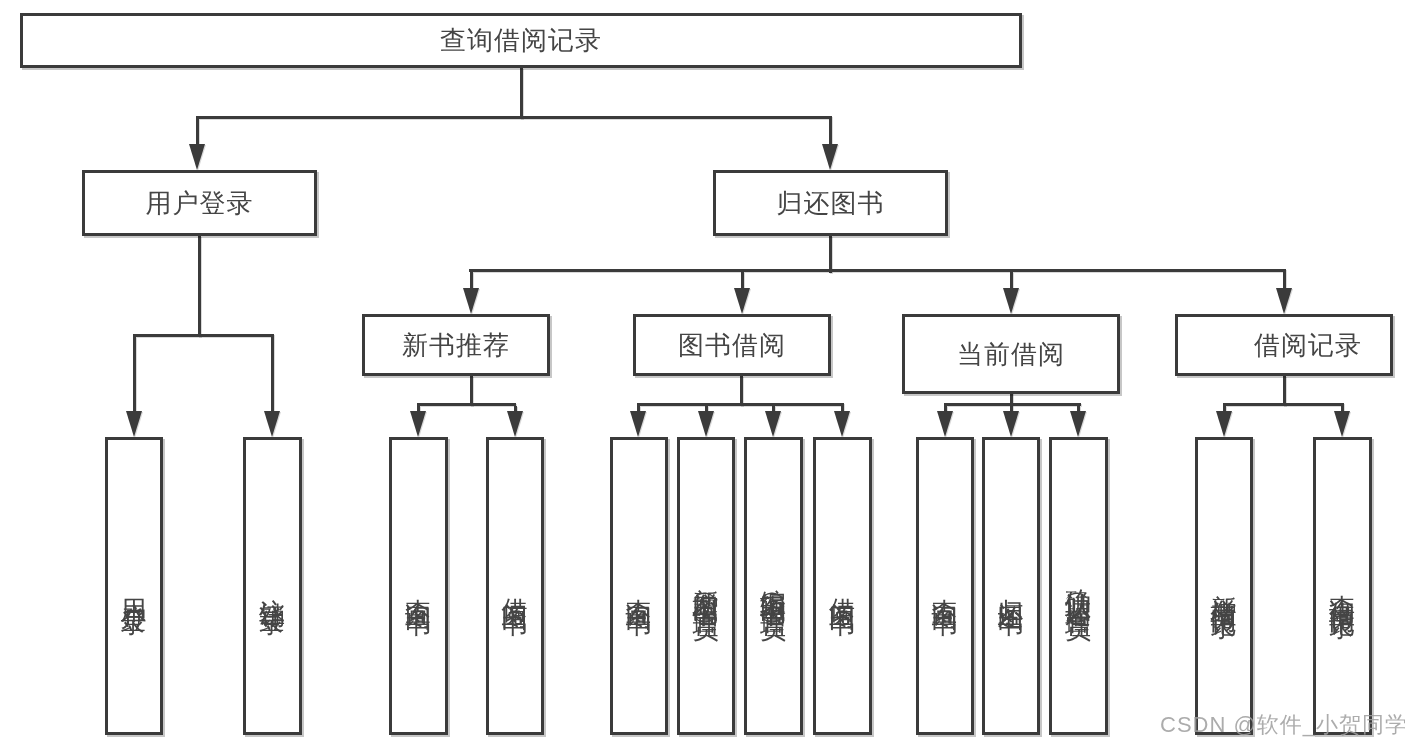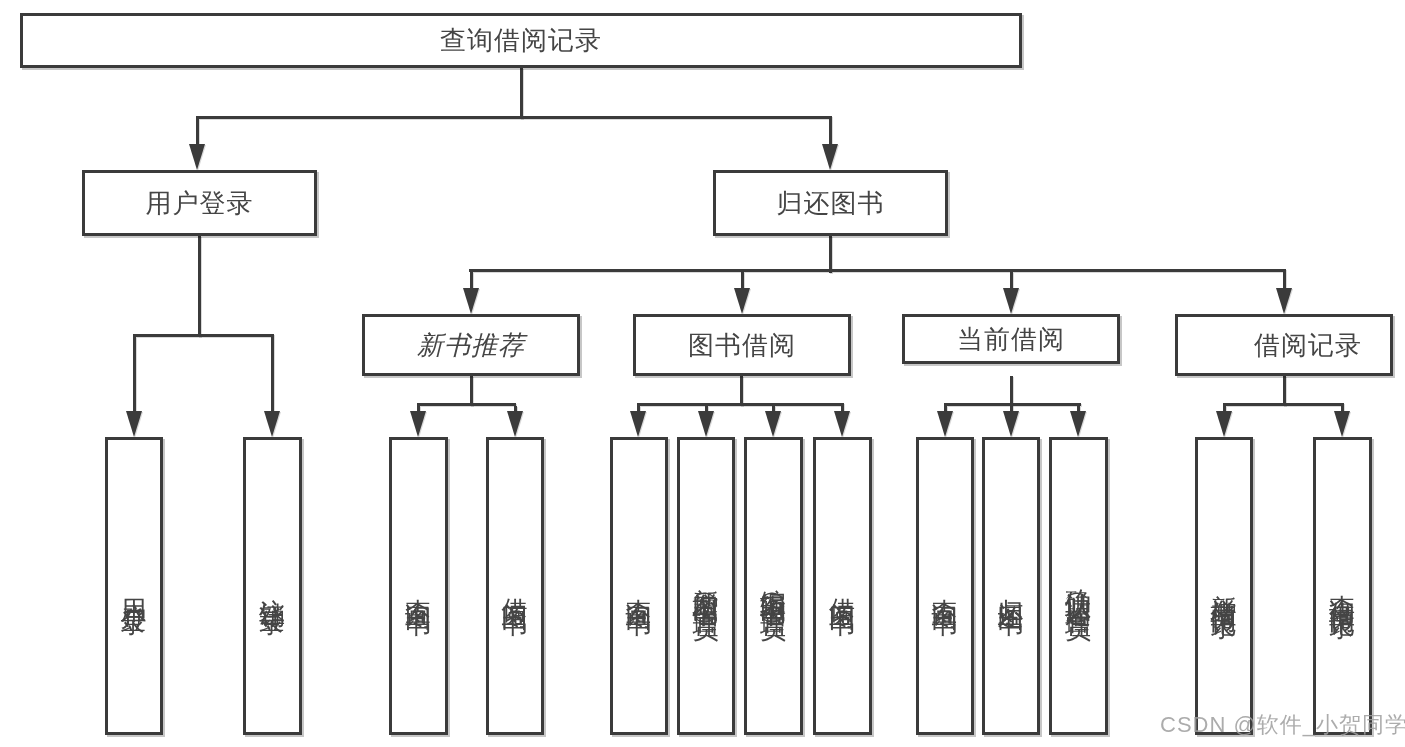--- a/index.html
+++ b/index.html
@@ -131,27 +131,27 @@
     <span>查询借阅记录</span>
   </div>
 
   <div class="hbox" style="left:82px;top:170px;width:235px;height:66px;">
     <span>用户登录</span>
   </div>
   <div class="hbox" style="left:713px;top:170px;width:235px;height:66px;">
     <span>归还图书</span>
   </div>
 
-  <div class="hbox" style="left:362px;top:314px;width:218px;height:62px;font-style:italic;">
+  <div class="hbox" style="left:362px;top:314px;width:188px;height:62px;">
     <span>新书推荐</span>
   </div>
-  <div class="hbox" style="left:633px;top:314px;width:218px;height:62px;">
+  <div class="hbox" style="left:633px;top:314px;width:198px;height:62px;">
     <span>图书借阅</span>
   </div>
-  <div class="hbox" style="left:902px;top:314px;width:218px;height:50px;">
+  <div class="hbox" style="left:902px;top:314px;width:218px;height:80px;">
     <span>当前借阅</span>
   </div>
   <div class="hbox" style="left:1175px;top:314px;width:218px;height:62px;padding-left:48px;">
     <span>借阅记录</span>
   </div>
 
   <div class="vbox" style="left:105px;top:437px;width:58px;height:298px;">用户登录</div>
   <div class="vbox" style="left:243px;top:437px;width:59px;height:298px;">注销登录</div>
 
   <div class="vbox" style="left:389px;top:437px;width:59px;height:298px;">查询图书</div>

